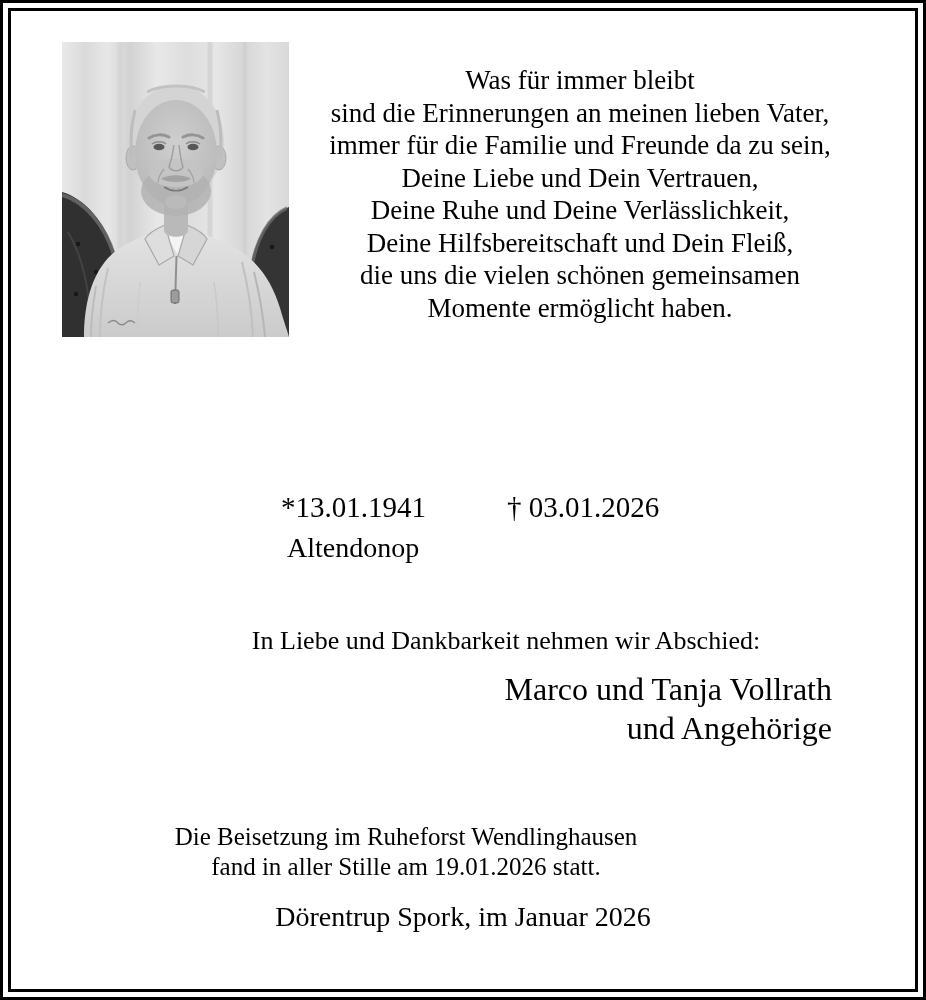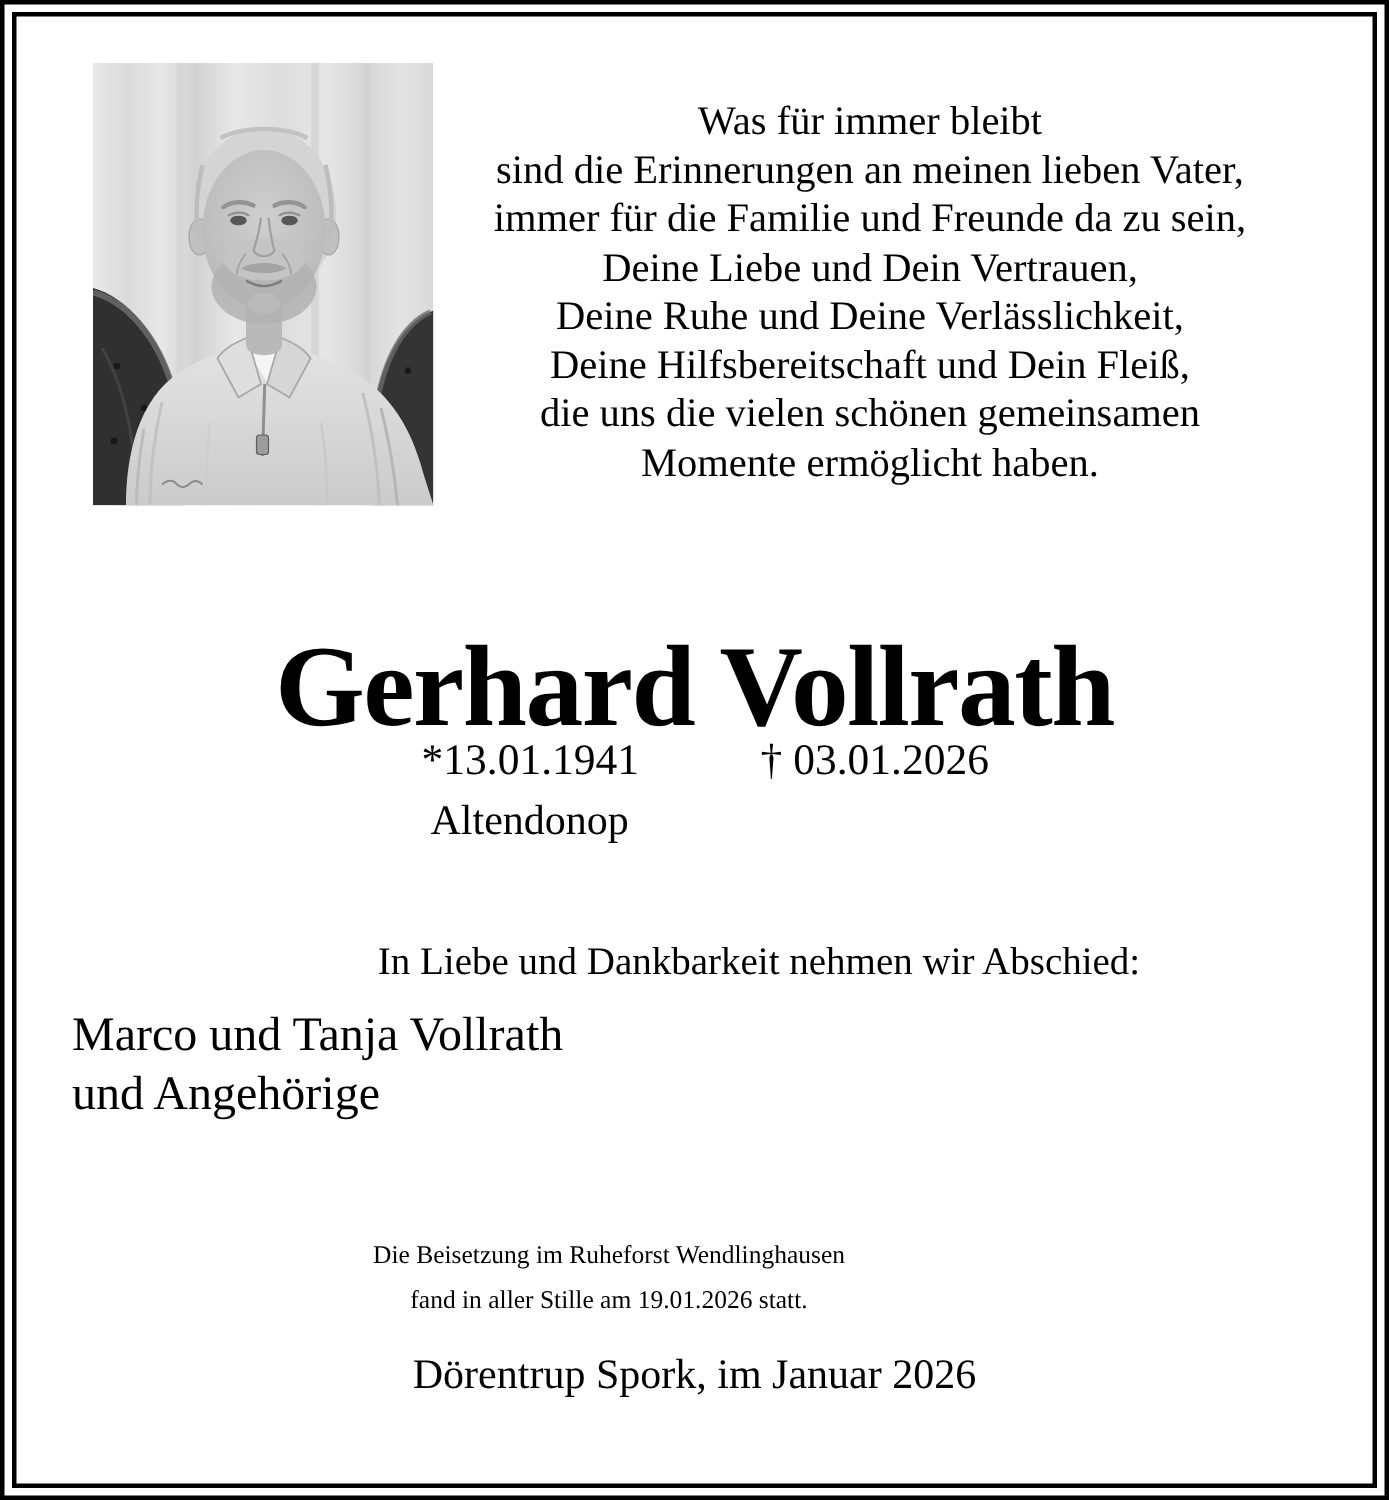--- a/index.html
+++ b/index.html
@@ -93,32 +93,31 @@
     text-align: center;
     font-size: 26px;
     white-space: nowrap;
     margin-left: 43px;
   }
   .mourners {
     position: absolute;
     left: 0;
     top: 670px;
     width: 832px;
-    text-align: left;
+    text-align: right;
     font-size: 32px;
     line-height: 39px;
-    margin-left: 48px;
   }
   .funeral {
     position: absolute;
     left: 0;
     top: 822px;
     width: 812px;
     text-align: center;
-    font-size: 17px;
+    font-size: 25px;
     line-height: 30px;
   }
   .dateline {
     position: absolute;
     left: 0;
     top: 901px;
     width: 926px;
     text-align: center;
     font-size: 28px;
     white-space: nowrap;
@@ -238,21 +237,20 @@
     <div>Was für immer bleibt</div>
     <div>sind die Erinnerungen an meinen lieben Vater,</div>
     <div>immer für die Familie und Freunde da zu sein,</div>
     <div>Deine Liebe und Dein Vertrauen,</div>
     <div>Deine Ruhe und Deine Verlässlichkeit,</div>
     <div>Deine Hilfsbereitschaft und Dein Fleiß,</div>
     <div>die uns die vielen schönen gemeinsamen</div>
     <div>Momente ermöglicht haben.</div>
   </div>
 
-  <h1 class="name">Gerhard Vollrath</h1>
 
   <span class="birth-date">*13.01.1941</span>
   <span class="death-date">† 03.01.2026</span>
 
   <div class="residence">Altendonop</div>
 
   <div class="farewell-intro">In Liebe und Dankbarkeit nehmen wir Abschied:</div>
 
   <div class="mourners">
     <div>Marco und Tanja Vollrath</div>

